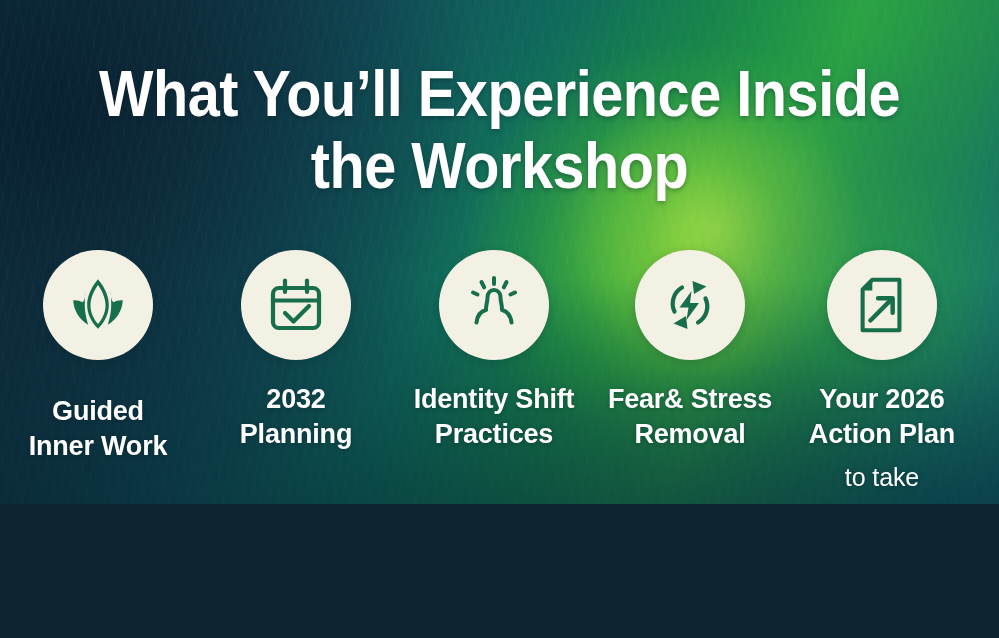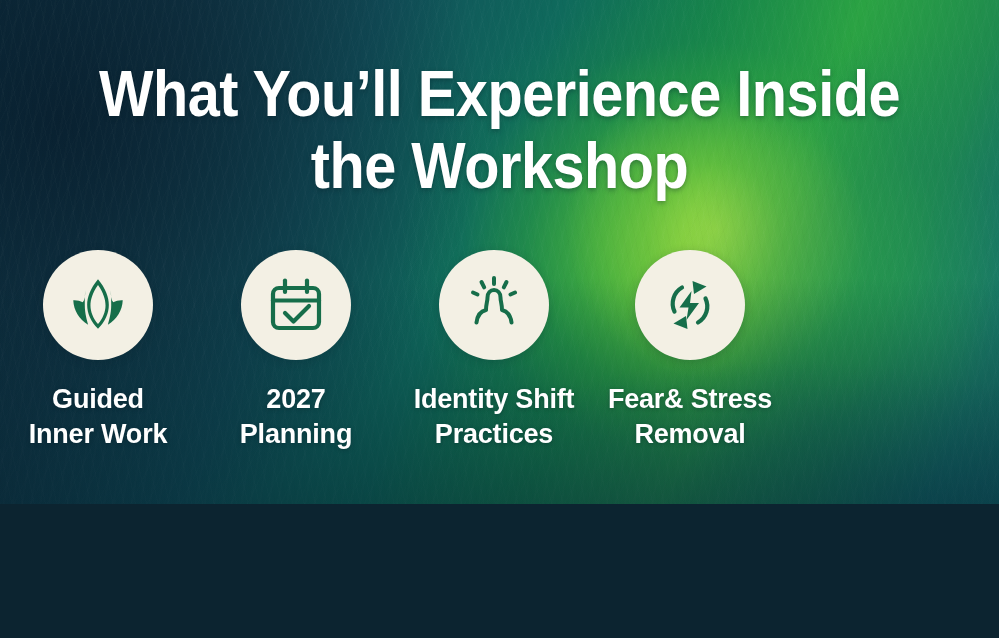--- a/index.html
+++ b/index.html
@@ -143,21 +143,21 @@
     justify-content: flex-start;
     align-items: flex-start;
   }
   .feature {
     width: 196px;
     display: flex;
     flex-direction: column;
     align-items: center;
     text-align: center;
   }
-  .feature:nth-child(1) { margin-left: 0px; }
+  .feature:nth-child(1) { margin-left: 0px; gap: 12px; }
   .feature:nth-child(2) { margin-left: 2px; }
   .feature:nth-child(3) { margin-left: 2px; }
   .feature:nth-child(4) { margin-left: 0px; justify-content: flex-end; }
   .feature:nth-child(5) { margin-left: -4px; }
 
   .icon-circle {
     width: 110px;
     height: 110px;
     border-radius: 50%;
     background: #f3f0e4;
@@ -240,21 +240,21 @@
             <g fill="none" stroke="#166e4a" stroke-width="4.2" stroke-linecap="round" stroke-linejoin="round">
               <rect x="9" y="15" width="46" height="40" rx="6"></rect>
               <line x1="9" y1="27.5" x2="55" y2="27.5"></line>
               <line x1="21" y1="7.5" x2="21" y2="19"></line>
               <line x1="43" y1="7.5" x2="43" y2="19"></line>
               <polyline points="21,40 29.5,48.5 45,33"></polyline>
             </g>
           </svg>
         </span>
       </div>
-      <div class="feature-heading">2027
+      <div class="feature-heading">2032
 Planning</div>
     </div>
 
     <div class="feature">
       <div class="icon-circle">
         <span>
           <svg width="64" height="64" viewBox="0 0 64 64" aria-hidden="true">
             <g fill="none" stroke="#166e4a" stroke-width="4" stroke-linecap="round" stroke-linejoin="round">
               <path d="M24 37 C24 31 25.5 28.5 25.5 24.5 C25.5 20 28.4 17 32 17 C35.6 17 38.5 20 38.5 24.5
                        C38.5 28.5 40 31 40 37 C44.5 38 48.5 41.5 49.5 49.5
@@ -285,15 +285,37 @@
               <polygon points="29.5,56 15.5,50.5 28,43"></polygon>
               <polygon points="33.5,18 21.5,34.5 30.5,34.5 28.5,47 41,30 32,30"></polygon>
             </g>
           </svg>
         </span>
       </div>
       <div class="feature-heading">Fear&amp; Stress
 Removal</div>
     </div>
 
+    <div class="feature">
+      <div class="icon-circle">
+        <span>
+          <svg width="62" height="62" viewBox="0 0 64 64" aria-hidden="true">
+            <g fill="none" stroke="#166e4a" stroke-width="4.2" stroke-linejoin="round" stroke-linecap="round">
+              <path d="M22 6 L50 6 L50 58 L12 58 L12 16 Z"></path>
+            </g>
+            <polygon points="22,6 22,17 11,17" fill="#166e4a"></polygon>
+            <g fill="none" stroke="#166e4a" stroke-width="4.6" stroke-linecap="round" stroke-linejoin="round">
+              <line x1="20" y1="48" x2="42" y2="26"></line>
+              <polyline points="28,25 43,25 43,40"></polyline>
+            </g>
+          </svg>
+        </span>
+      </div>
+      <div class="feature-heading">Your 2026
+Action Plan</div>
+      <div class="feature-desc">to take
+confident
+steps
+forward</div>
+    </div>
 
   </div>
 </div>
 
 </body></html>

